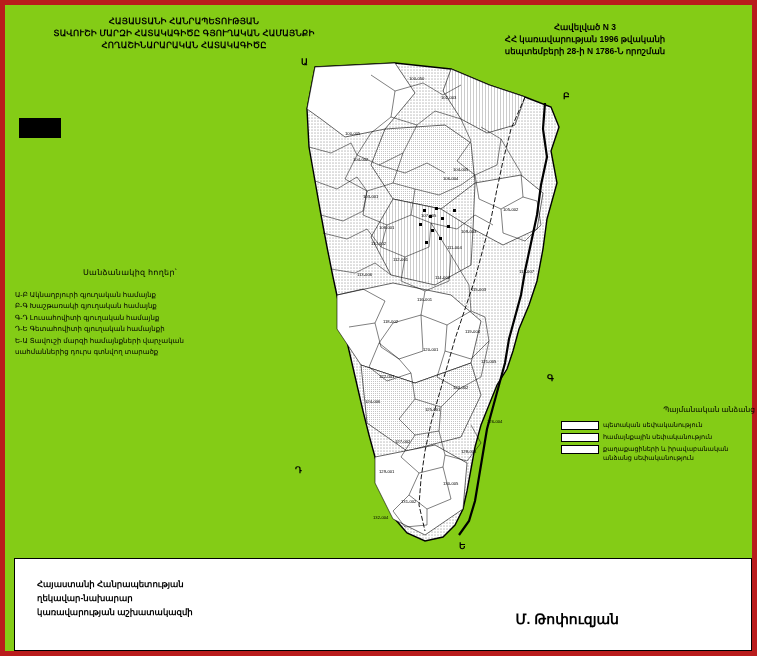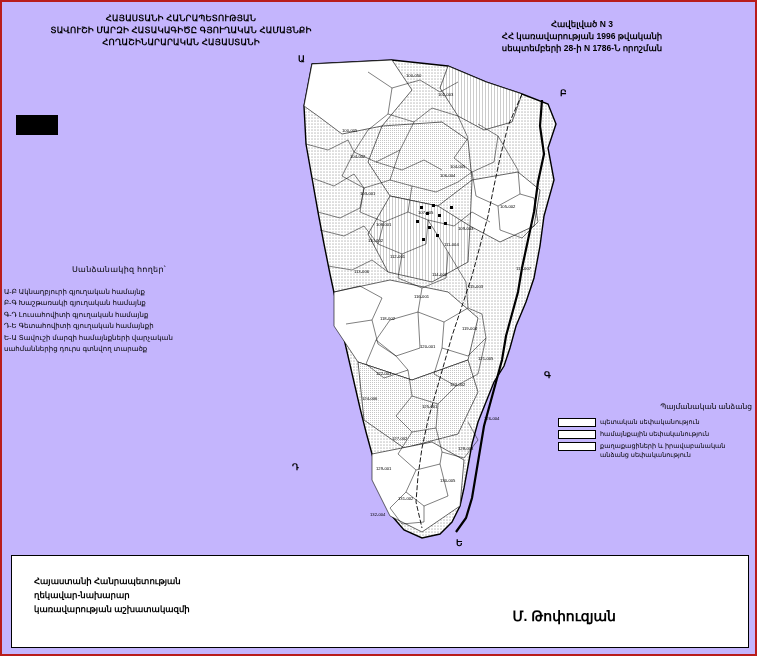--- a/index.html
+++ b/index.html
@@ -13,23 +13,23 @@
     font-family: "Liberation Sans", sans-serif;
     color: #000000;
     position: relative;
     overflow: hidden;
   }
   .page {
     position: absolute;
     left: 0; top: 0;
     width: 757px;
     height: 656px;
-    border: 2px solid #b91c1c;
+    border: 5px solid #b91c1c;
     box-sizing: border-box;
-    background: #c4b5fd;
+    background: #84cc16;
   }
 
   
   .hdr-left {
     position: absolute;
     left: 14px;
     top: 10px;
     width: 330px;
     text-align: center;
     font-size: 8.5px;
@@ -57,21 +57,21 @@
     left: 14px;
     top: 113px;
     width: 42px;
     height: 20px;
     background: #000000;
   }
 
   
   .abbrev {
     position: absolute;
-    left: 2px;
+    left: 10px;
     top: 262px;
     width: 230px;
     font-size: 7px;
     line-height: 11.5px;
   }
   .abbrev .abbrev-title {
     font-size: 8px;
     font-weight: normal;
     text-align: center;
     margin-bottom: 10px;
@@ -161,21 +161,21 @@
   }
 </style>
 </head>
 <body>
 
 <div class="page">
 
   <div class="hdr-left">
     <div>ՀԱՅԱՍՏԱՆԻ ՀԱՆՐԱՊԵՏՈՒԹՅԱՆ</div>
     <div>ՏԱՎՈՒՇԻ ՄԱՐԶԻ ՀԱՏԱԿԱԳԻԾԸ ԳՅՈՒՂԱԿԱՆ ՀԱՄԱՅՆՔԻ</div>
-    <div>ՀՈՂԱՇԻՆԱՐԱՐԱԿԱՆ ՀԱՅԱՍՏԱՆԻ</div>
+    <div>ՀՈՂԱՇԻՆԱՐԱՐԱԿԱՆ ՀԱՏԱԿԱԳԻԾԸ</div>
   </div>
 
   <div class="hdr-right">
     <div>Հավելված N 3</div>
     <div>ՀՀ կառավարության 1996 թվականի</div>
     <div>սեպտեմբերի 28-ի N 1786-Ն որոշման</div>
   </div>
 
   <div class="black-box"></div>
 

